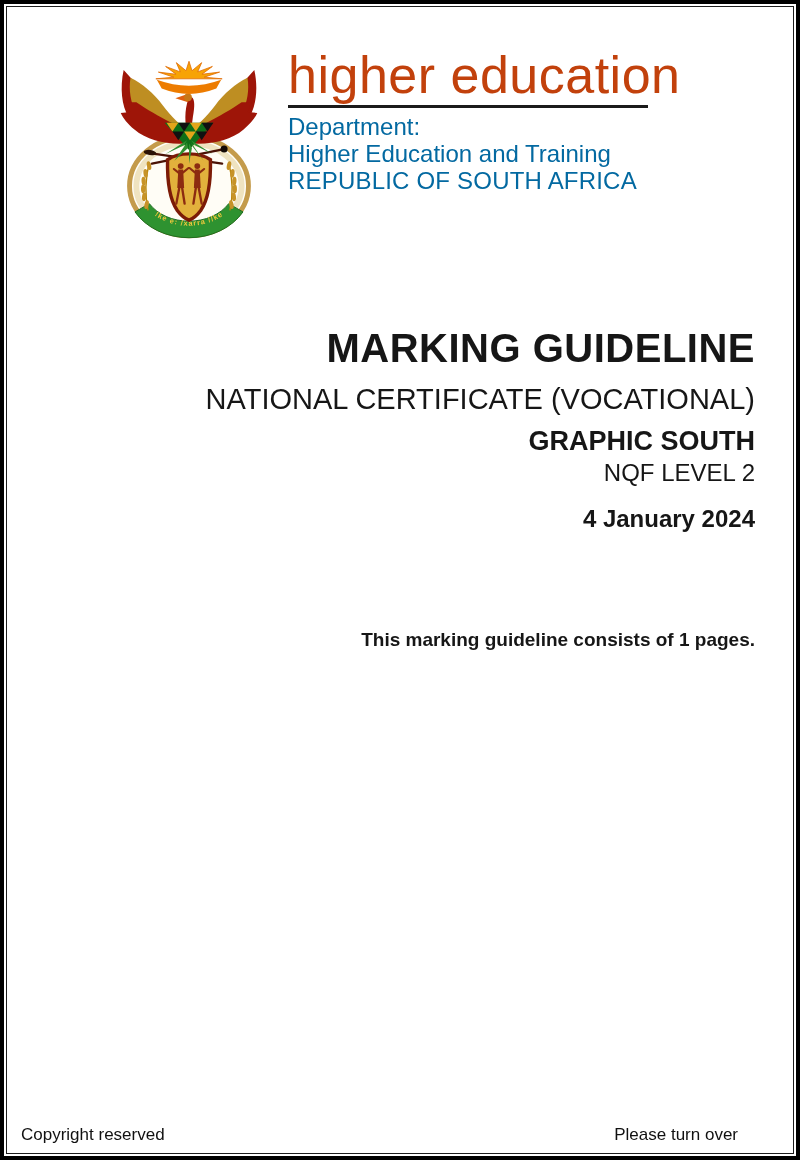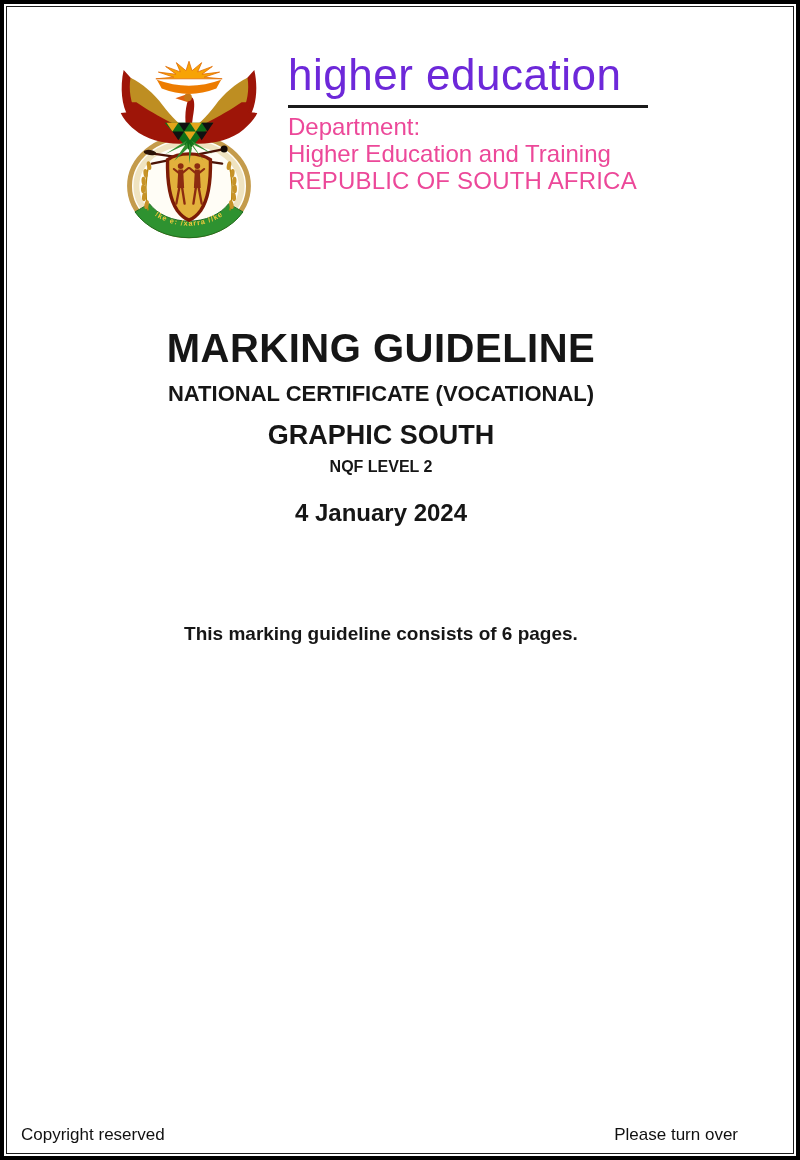--- a/index.html
+++ b/index.html
@@ -6,31 +6,31 @@
   body{font-family:"Liberation Sans", sans-serif;color:#161616;-webkit-font-smoothing:antialiased;}
   .page{position:relative;width:800px;height:1160px;box-sizing:border-box;
         border:4px solid #000;background:#fff;margin:0 auto;}
   .inner-frame{position:absolute;top:2px;left:2px;right:2px;bottom:2px;
         border:1px solid #1d1d1d;background:#fff;overflow:hidden;}
 
   
   .letterhead{display:flex;align-items:flex-start;padding:44px 0 0 104px;}
   .emblem{width:156px;height:198px;flex:0 0 auto;}
   .lh-text{margin-left:21px;padding-top:2px;}
-  .brand{font-size:44px;line-height:44px;letter-spacing:.5px;color:#6d28d9;font-weight:400;}
+  .brand{font-size:52px;line-height:44px;letter-spacing:.5px;color:#c2410c;font-weight:400;}
   .brand-rule{width:360px;height:3px;background:#1b1b1b;border:0;margin:8px 0 5px 0;}
-  .dept-line{font-size:24px;line-height:27px;color:#ec4899;}
+  .dept-line{font-size:24px;line-height:27px;color:#0369a1;}
   .dept-country{font-weight:400;letter-spacing:.2px;}
 
   
-  .main{ text-align:center;padding-right:38px;}
+  .main{ text-align:right;padding-right:38px;}
   .doc-title{margin:76px 0 0 0;font-size:40px;line-height:46px;font-weight:700;letter-spacing:.5px;}
-  .qualification{margin:8px 0 0 0;font-size:22px;line-height:29px;font-weight:700;}
+  .qualification{margin:14px 0 0 0;font-size:29px;line-height:29px;font-weight:400;}
   .subject{margin:12px 0 0 0;font-size:27px;line-height:31px;font-weight:700;}
-  .nqf{margin:2px 0 0 0;font-size:16px;line-height:28px;font-weight:700;}
+  .nqf{margin:2px 0 0 0;font-size:24px;line-height:28px;font-weight:400;}
   .exam-date{margin:18px 0 0 0;font-size:24px;line-height:28px;font-weight:700;}
   .pages-note{margin:96px 0 0 0;font-size:19px;line-height:22px;font-weight:700;}
 
   
   .footer{position:absolute;left:14px;right:55px;bottom:8px;
           display:flex;justify-content:space-between;font-size:17px;line-height:20px;color:#111;gap:44px;}
 </style>
 </head>
 <body>
 
@@ -133,21 +133,21 @@
         <div class="dept-line dept-country">REPUBLIC OF SOUTH AFRICA</div>
       </div>
     </header>
 
     <main class="main">
       <h1 class="doc-title">MARKING GUIDELINE</h1>
       <h2 class="qualification">NATIONAL CERTIFICATE (VOCATIONAL)</h2>
       <h3 class="subject">GRAPHIC SOUTH</h3>
       <div class="nqf">NQF LEVEL 2</div>
       <div class="exam-date">4 January 2024</div>
-      <div class="pages-note">This marking guideline consists of 6 pages.</div>
+      <div class="pages-note">This marking guideline consists of 1 pages.</div>
     </main>
 
     <footer class="footer">
       <span>Copyright reserved</span>
       <span>Please turn over</span>
     </footer>
 
   </div>
 </div>
 

